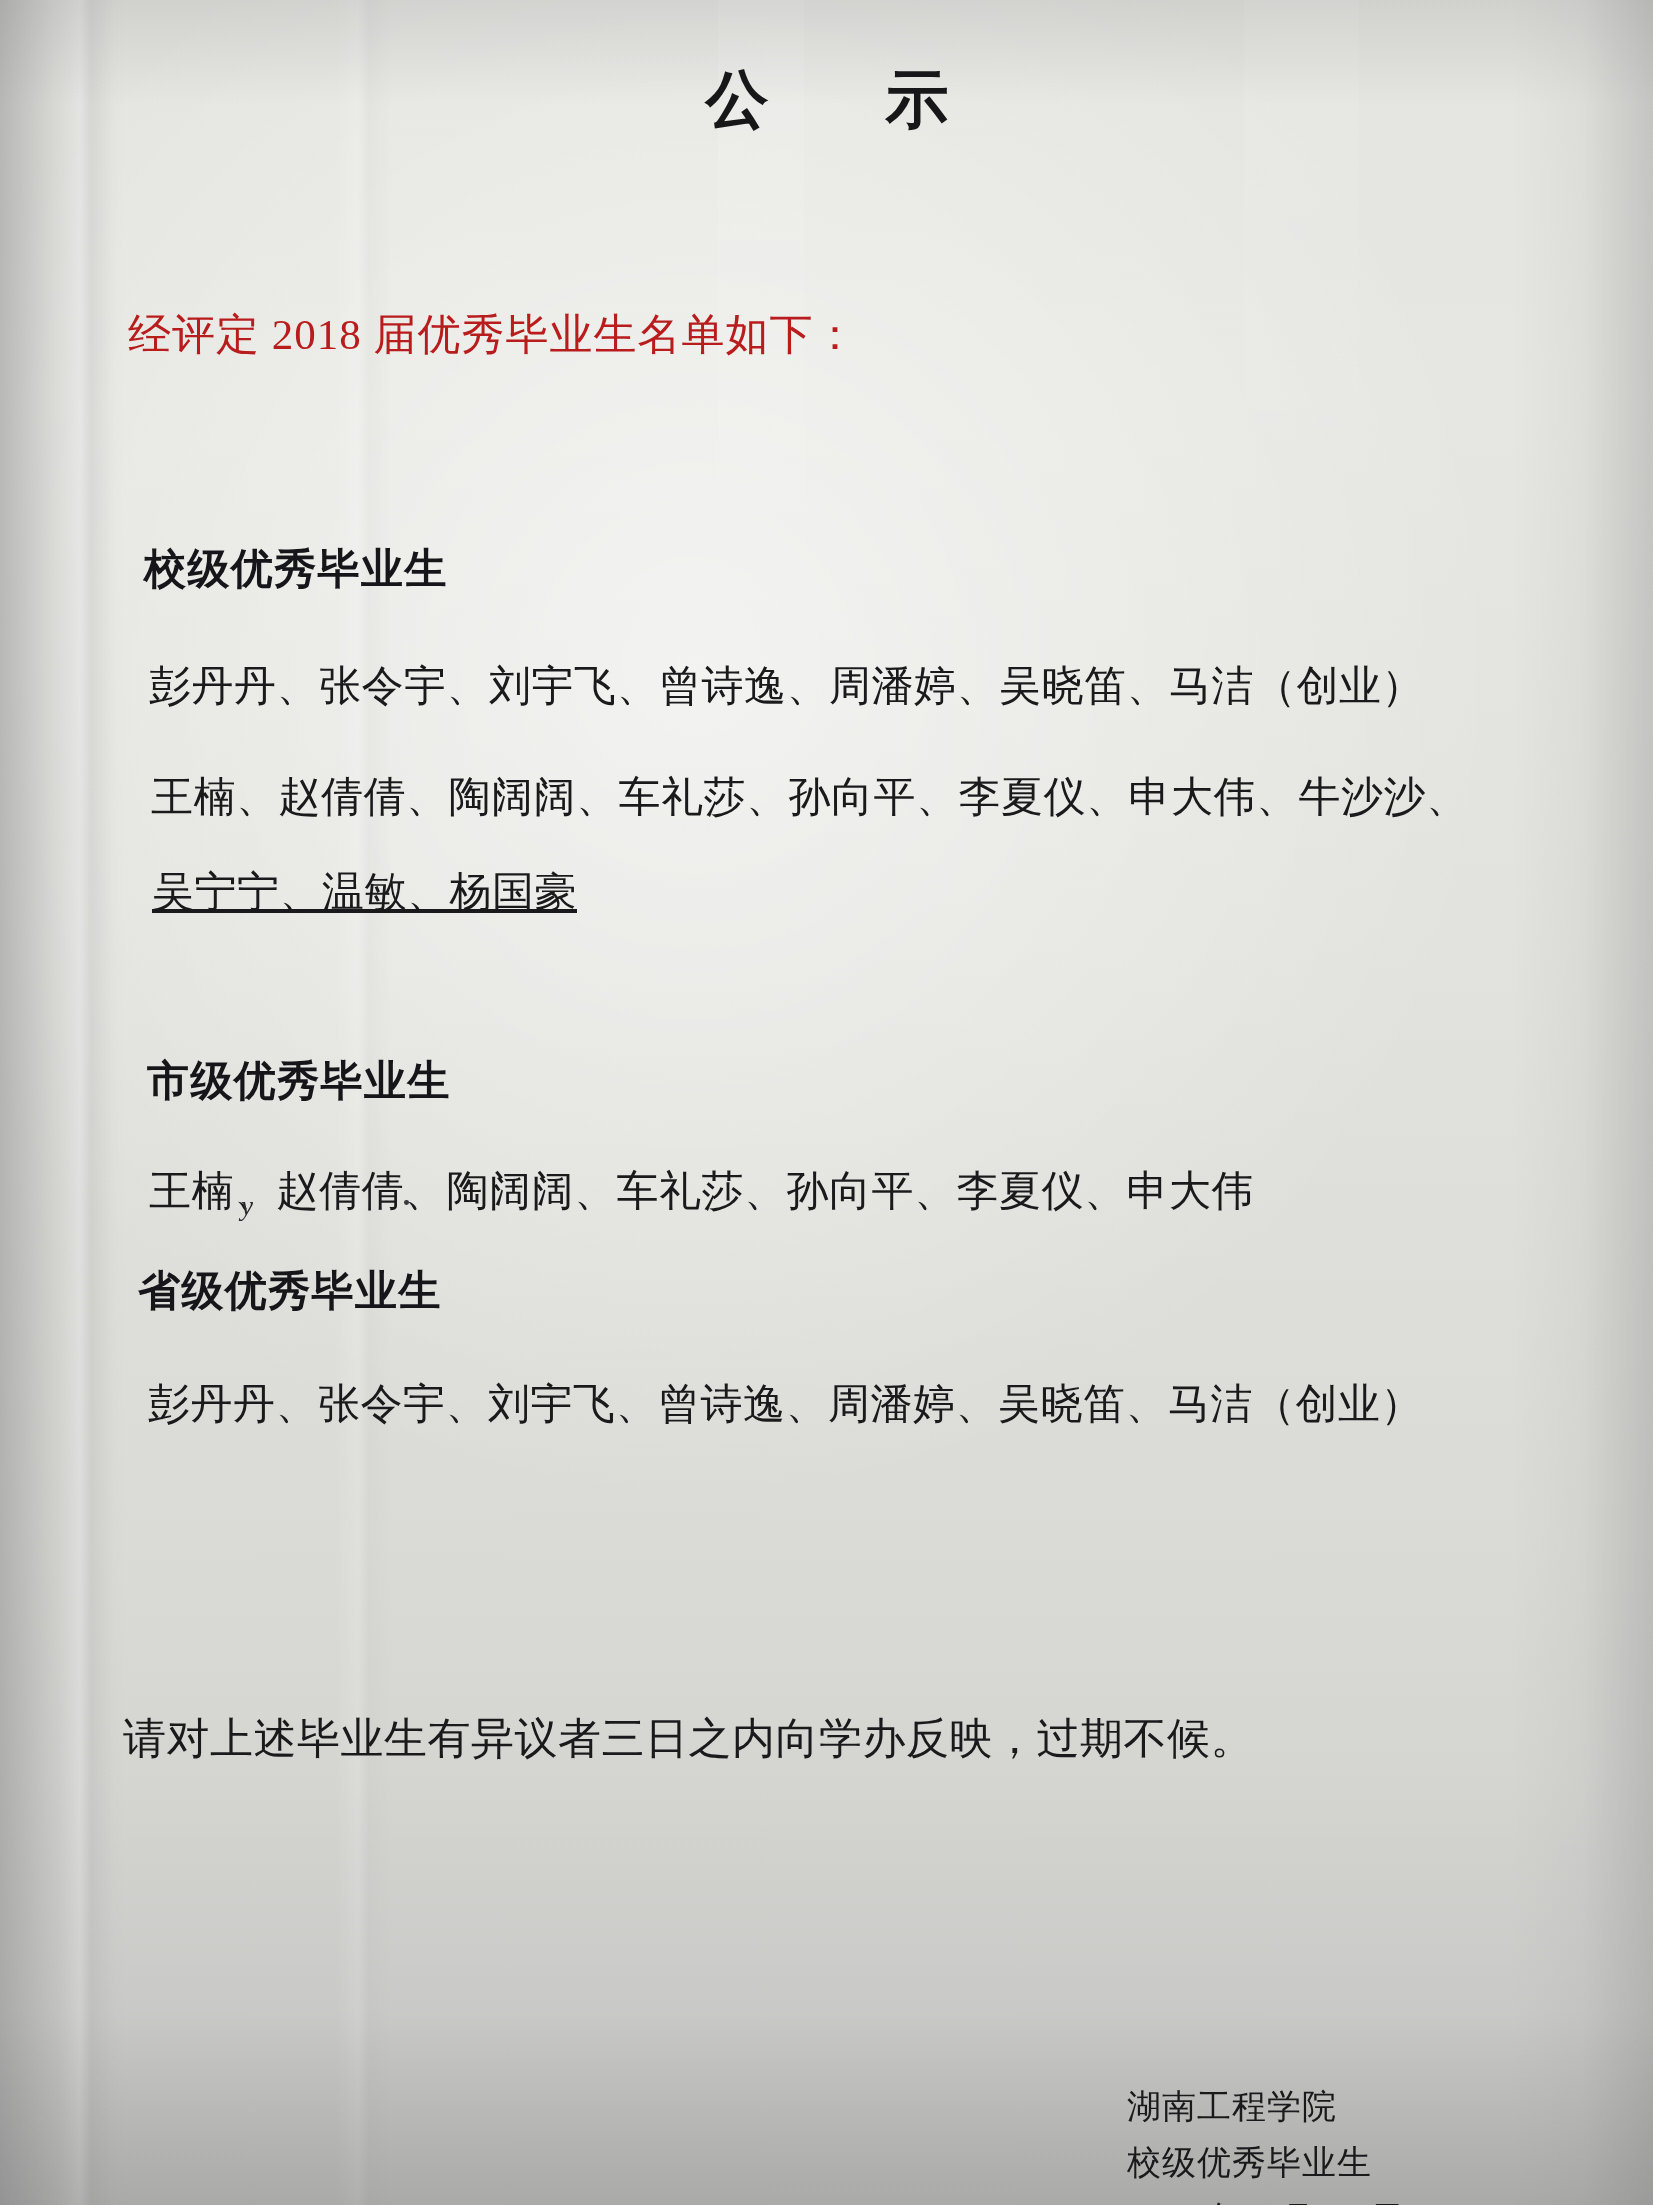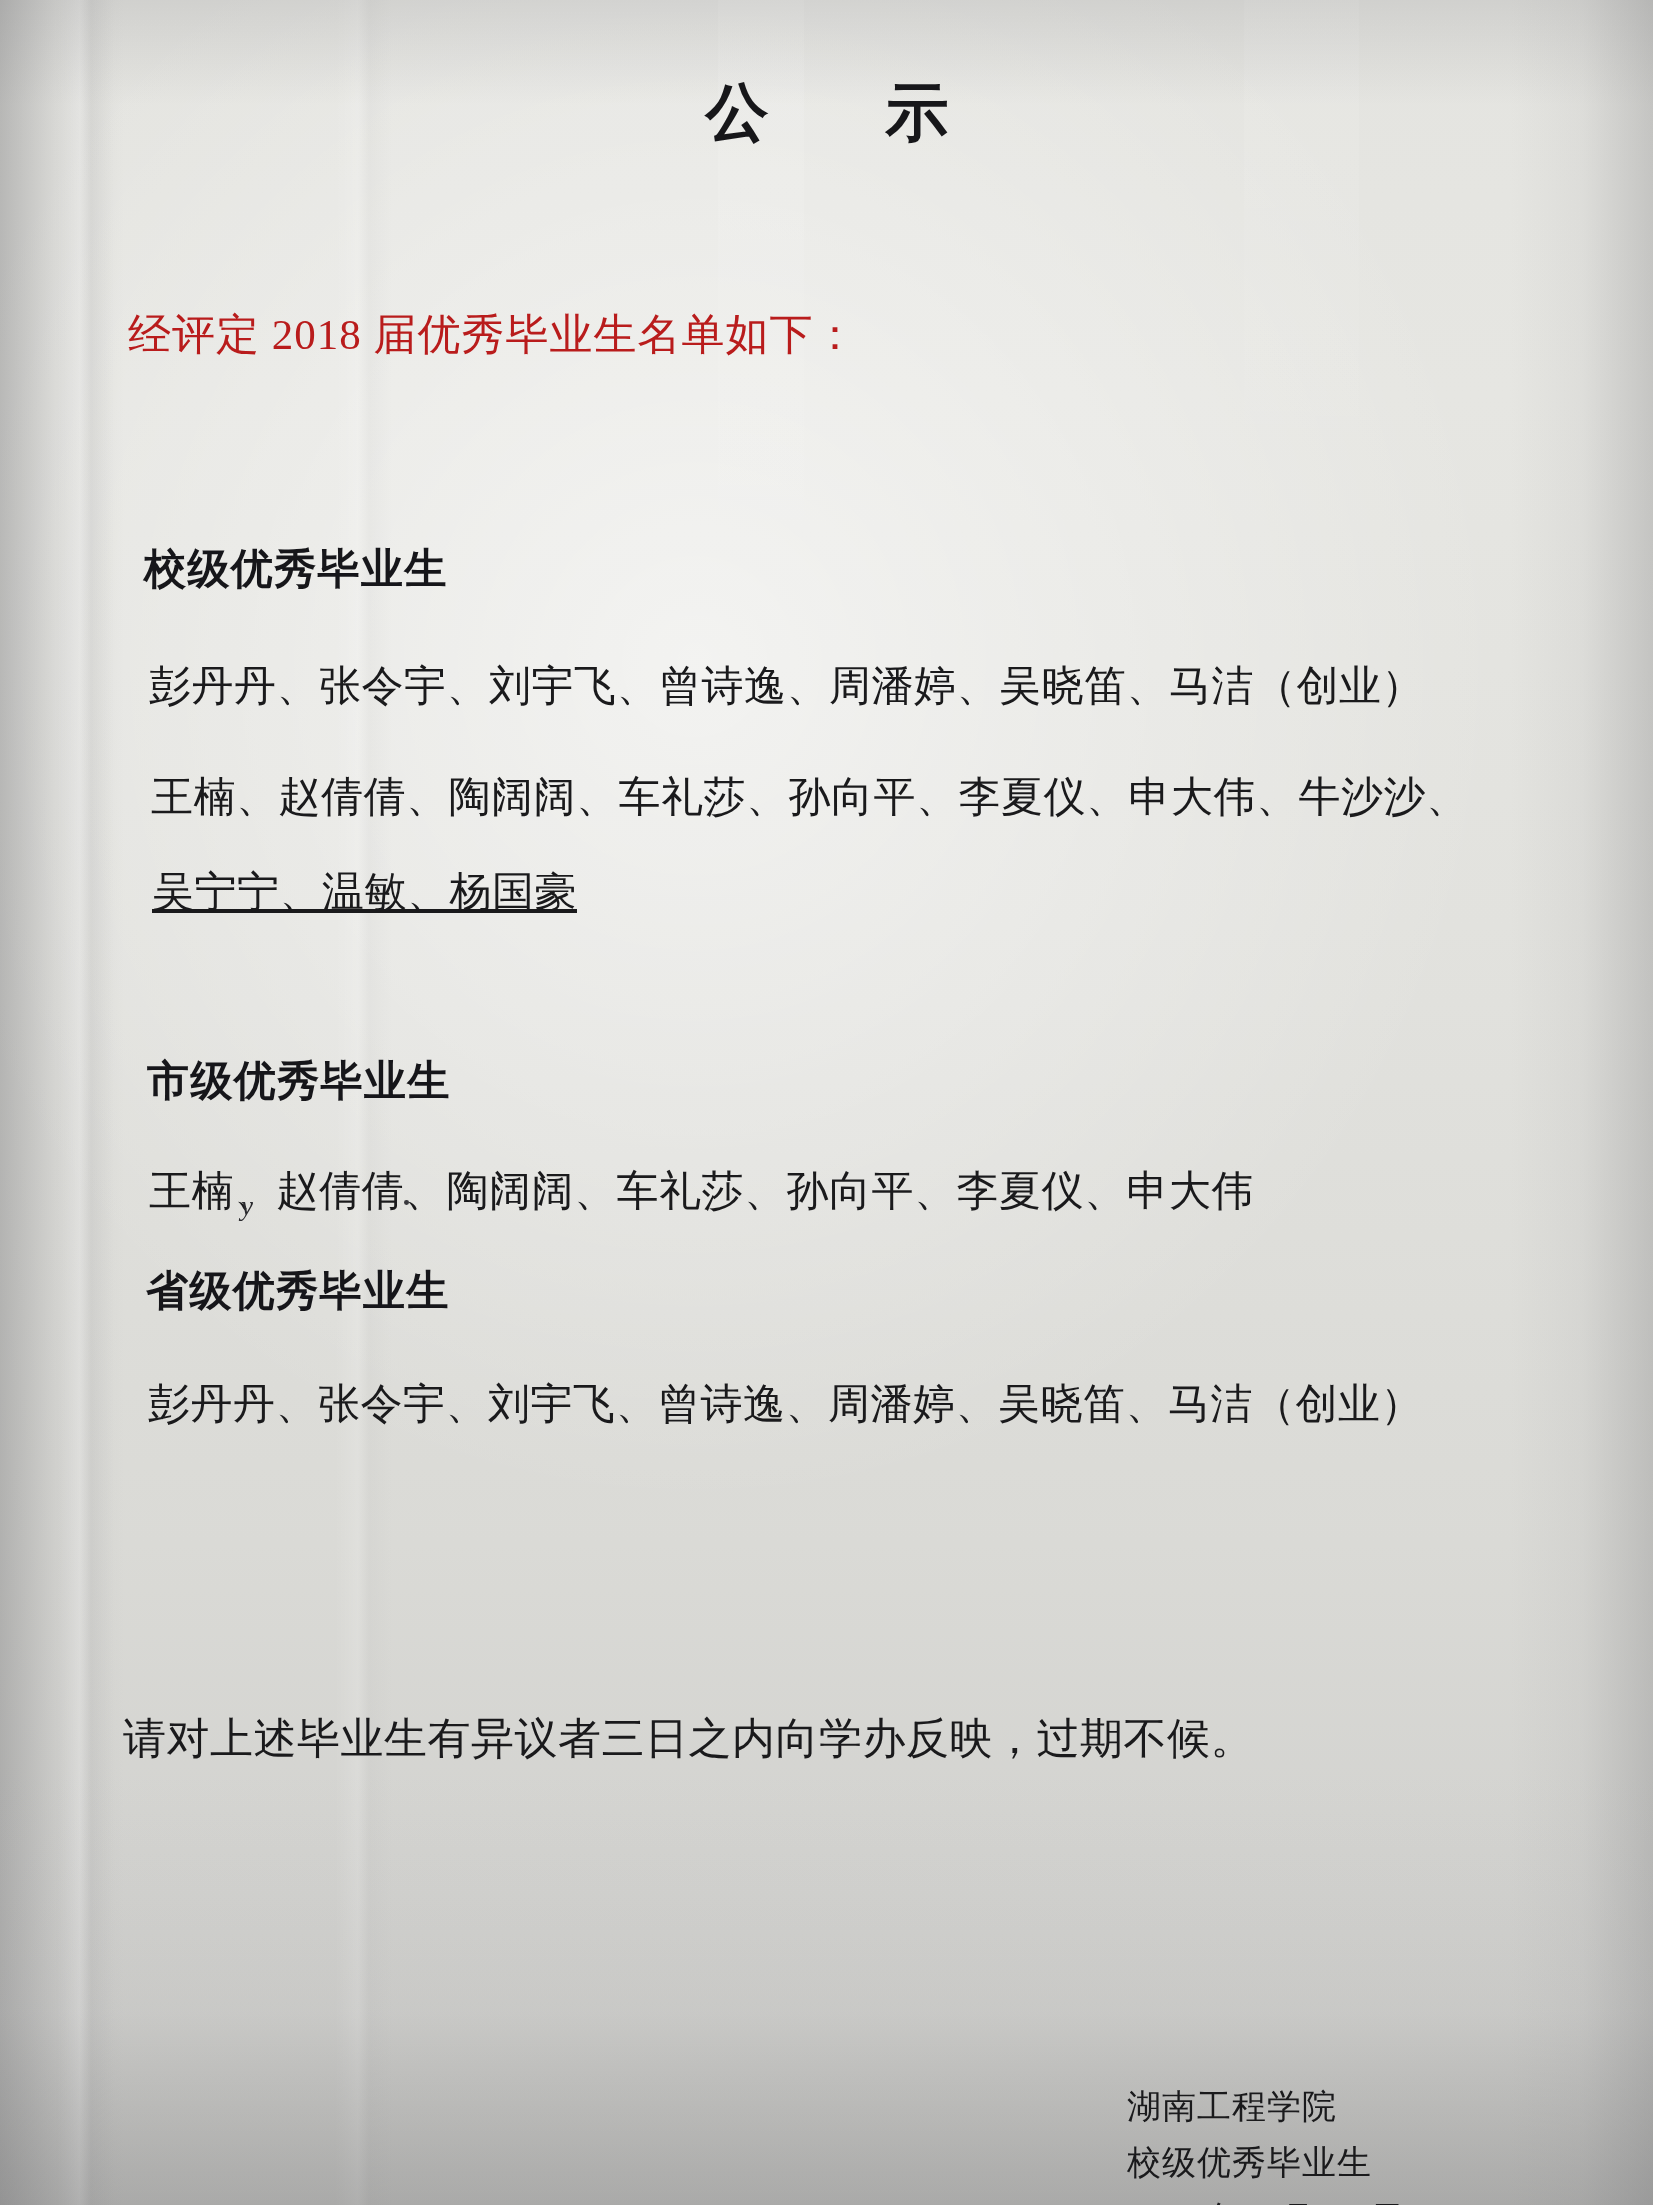--- a/index.html
+++ b/index.html
@@ -65,21 +65,20 @@
     top: 57px;
     left: 0;
     width: 1654px;
     text-align: center;
     font-family: Liberation Mono, monospace;
     font-weight: bold;
     font-size: 63px;
     letter-spacing: 27px;
     text-indent: 27px;
     color: #17171a;
-    margin-top: 13px;
   }
 
   .intro {
     position: absolute;
     top: 306px;
     left: 128px;
     font-size: 43px;
     letter-spacing: 1px;
     color: #b91c1c;
     white-space: nowrap;
@@ -106,21 +105,21 @@
 
   
   #head-school { top: 541px; left: 144px; }
   #school-l1   { top: 658px; left: 149px; }
   #school-l2   { top: 761px; left: 151px; margin-top: 8px; }
   #school-l3   { top: 864px; left: 152px; text-decoration: underline; }
 
   #head-city   { top: 1053px; left: 147px; }
   #city-l1     { top: 1163px; left: 149px; text-align: center; }
 
-  #head-prov   { top: 1263px; left: 146px; font-family: Liberation Serif, serif; }
+  #head-prov   { top: 1263px; left: 138px; font-family: Liberation Serif, serif; }
   #prov-l1     { top: 1376px; left: 148px; }
 
   .notice {
     position: absolute;
     top: 1682px;
     left: 123px;
     font-size: 43px;
     letter-spacing: 0.5px;
     color: #1a1a1c;
     white-space: nowrap;

